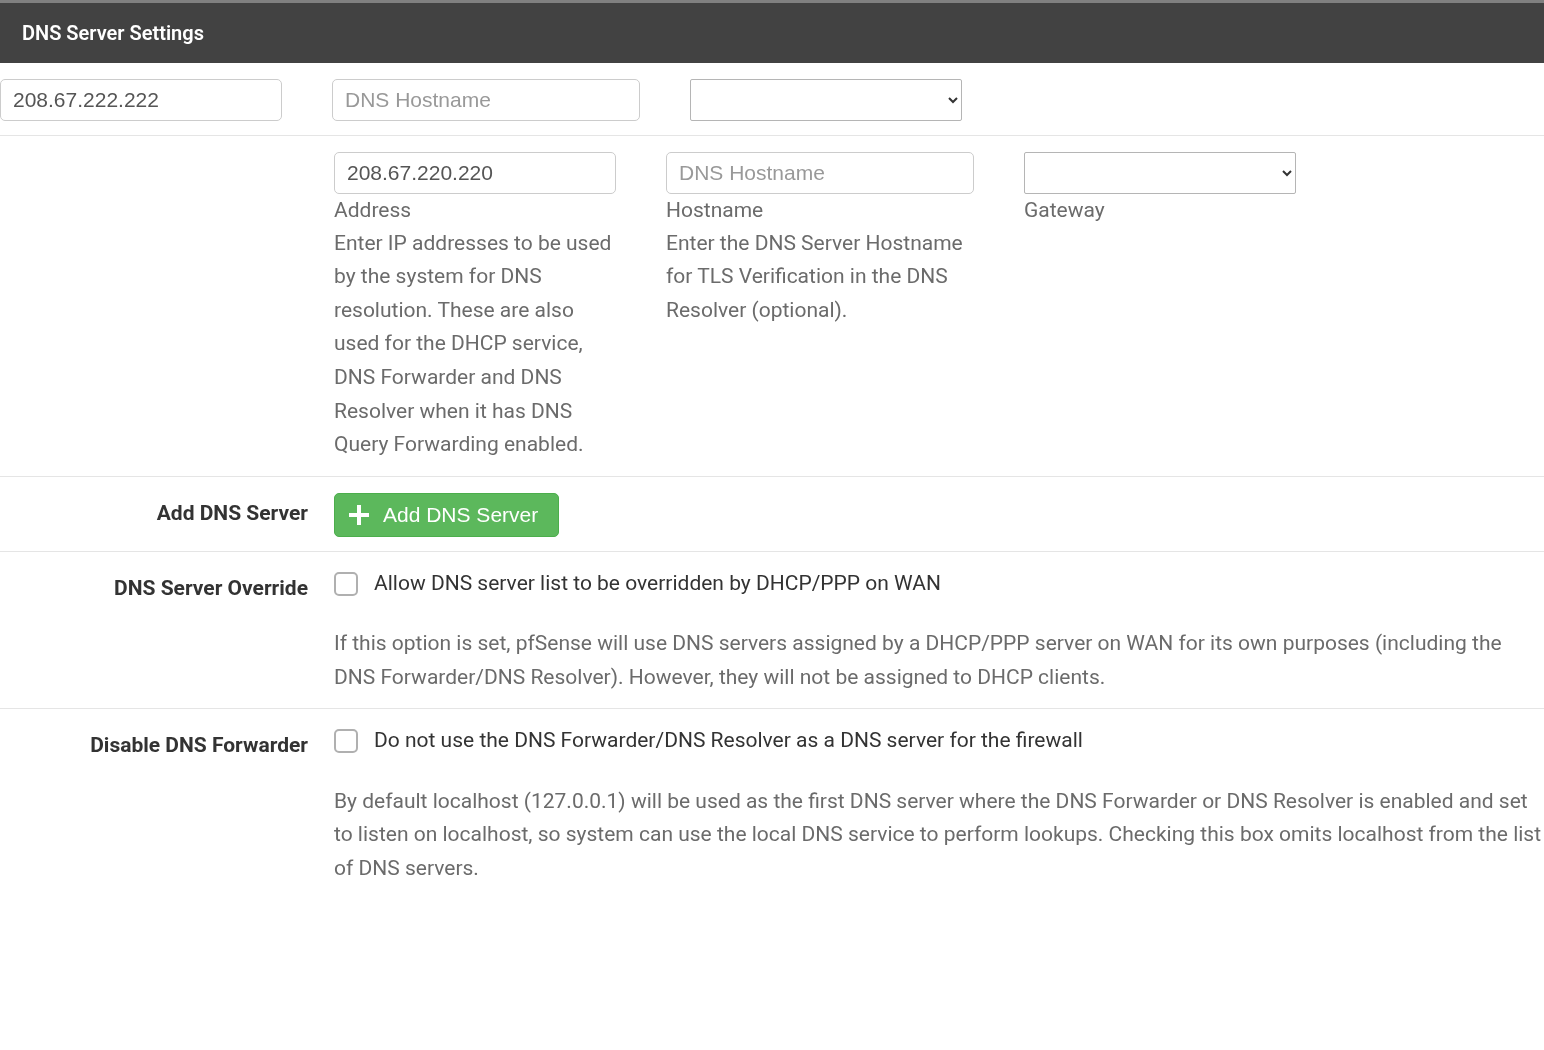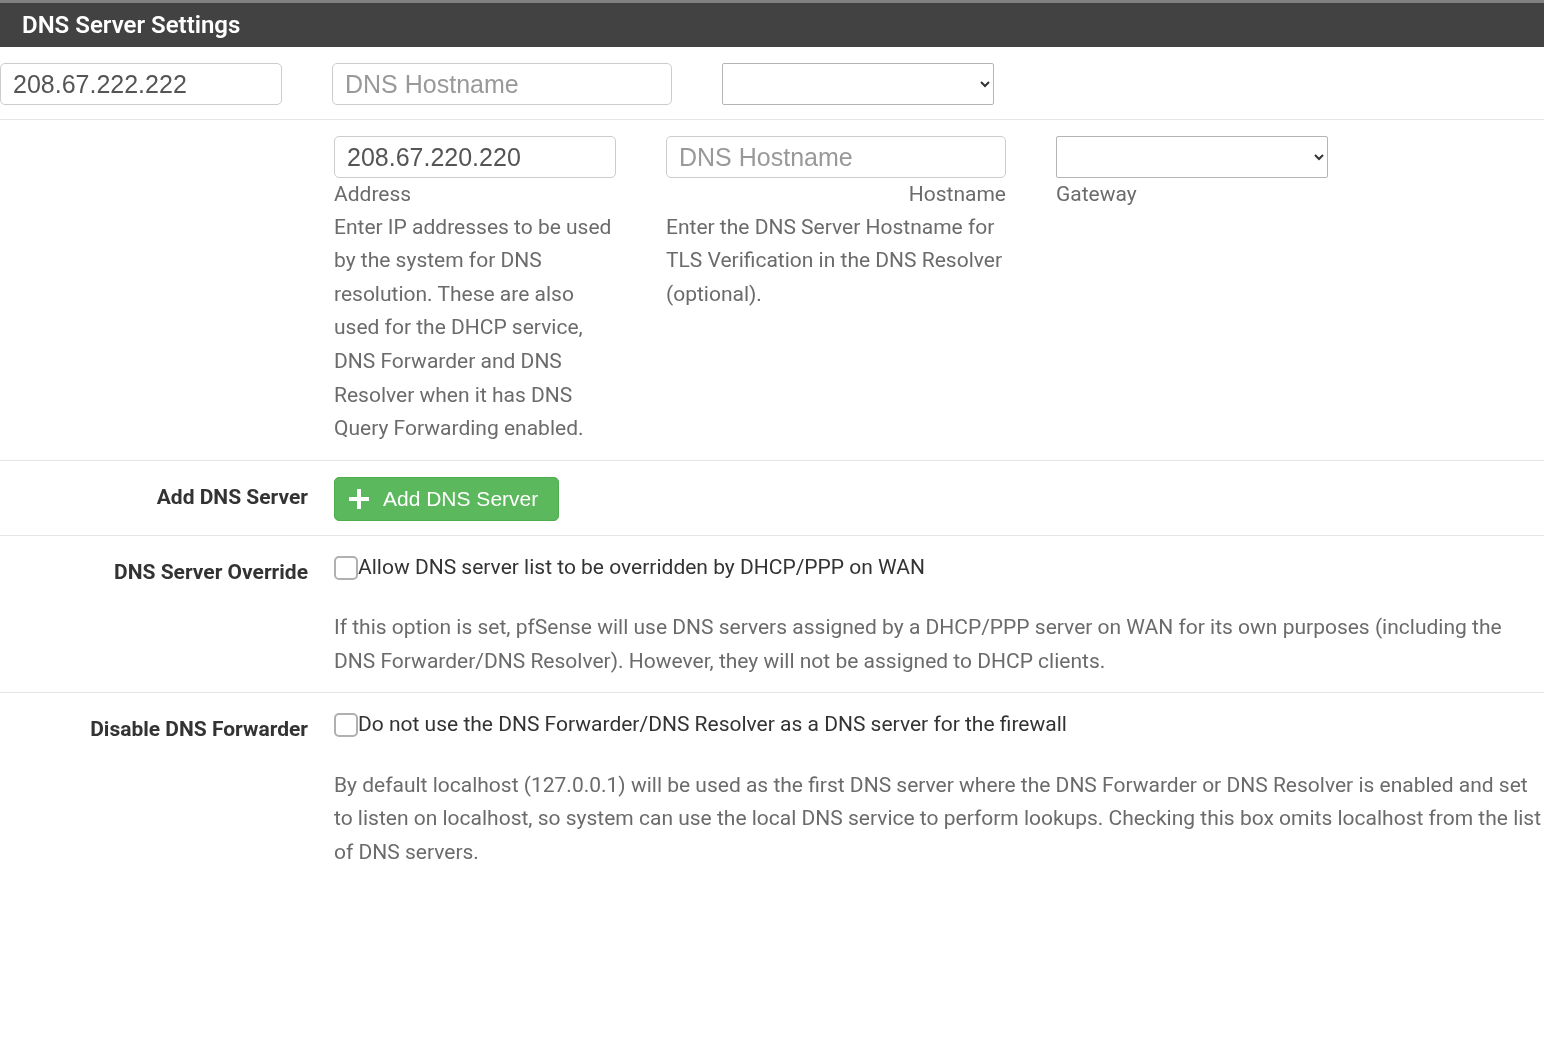--- a/index.html
+++ b/index.html
@@ -6,22 +6,22 @@
     body {
       font-family: -apple-system, BlinkMacSystemFont, "Segoe UI", Roboto, "Helvetica Neue", Arial, sans-serif;
       font-size: 21px;
       color: #333;
       background: #fff;
       width: 1544px;
     }
     .panel-header {
       background: #424242;
       color: #fff;
-      padding: 8px 22px;
-      font-size: 24px;
+      padding: 18px 22px;
+      font-size: 20px;
       font-weight: 600;
       border-top: 3px solid #808080;
     }
     .form-row {
       display: flex;
       padding: 16px 0 14px 0;
       border-bottom: 1px solid #e5e5e5;
       align-items: flex-start;
     }
     .form-row.no-border { border-bottom: none; }
@@ -38,27 +38,27 @@
       flex: 1;
       display: flex;
       gap: 50px;
       padding-right: 20px;
     }
     .col {
       display: flex;
       flex-direction: column;
     }
     .col-address { width: 282px; }
-    .col-hostname { width: 340px; align-items: flex-end; }
+    .col-hostname { width: 308px; }
     .col-gateway  { width: 272px; }
     input[type="text"] {
       width: 100%;
       height: 42px;
       padding: 6px 12px;
-      font-size: 25px;
+      font-size: 21px;
       color: #555;
       background: #fff;
       border: 1px solid #ccc;
       border-radius: 5px;
     }
     input[type="text"]::placeholder { color: #999; }
     select {
       width: 100%;
       height: 42px;
       padding: 20px 8px;
@@ -87,21 +87,21 @@
       width: 20px; height: 20px; position: relative; display:inline-block;
     }
     .plus-icon::before, .plus-icon::after {
       content: ""; position: absolute; background: #fff;
     }
     .plus-icon::before { left: 8px; top: 0; width: 4px; height: 20px; }
     .plus-icon::after  { top: 8px; left: 0; height: 4px; width: 20px; }
     .checkbox-line {
       display: flex;
       align-items: flex-start;
-      gap: 0;
+      gap: 16px;
     }
     .check {
       width: 24px; height: 24px;
       border: 2px solid #b0b0b0;
       border-radius: 5px;
       flex-shrink: 0;
       margin-top: 4px;
       background: #fff;
       cursor: pointer;
     }

